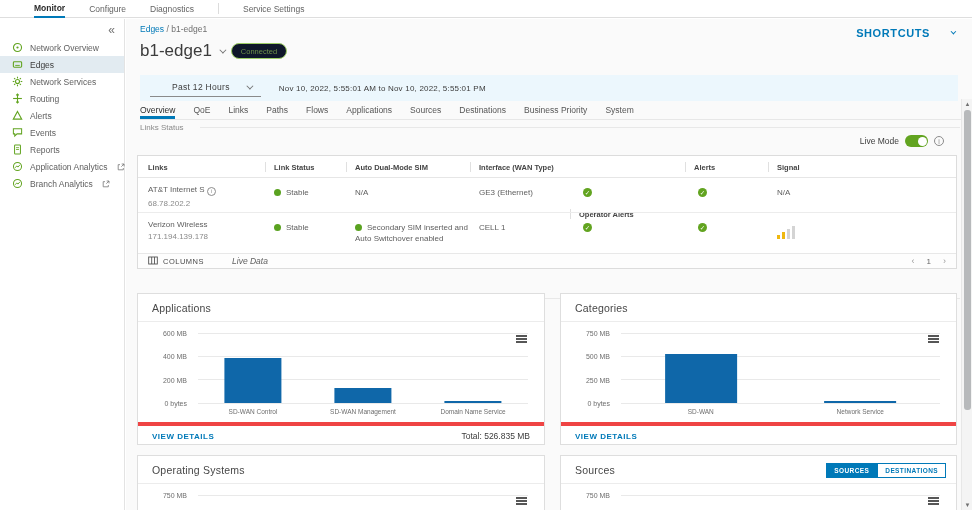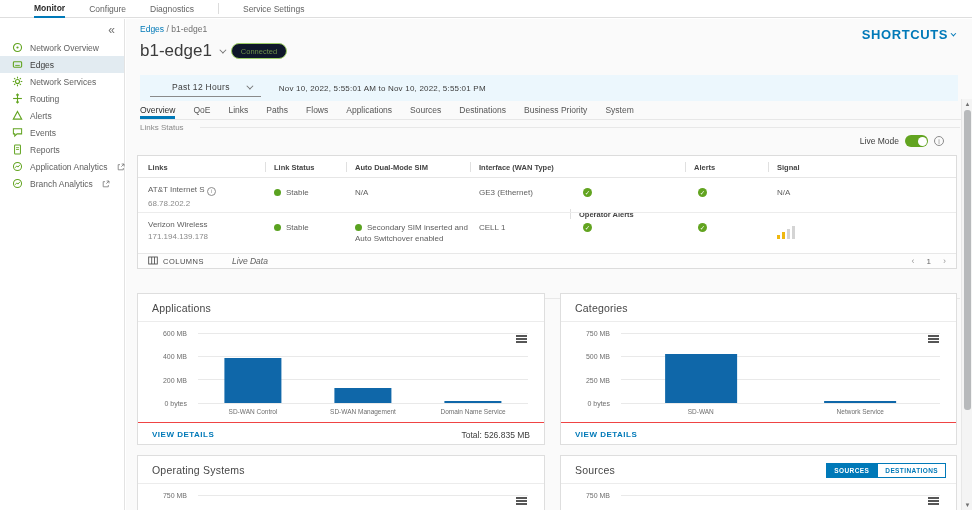--- a/index.html
+++ b/index.html
@@ -24,21 +24,21 @@
   .sicon { width:11px; height:11px; flex:0 0 11px; display:flex; align-items:center; justify-content:center; }
   .ext { width:8px; height:8px; margin-left:2px; display:inline-flex; }
 
   
   .main { position:absolute; left:126px; top:19px; width:846px; height:491px; background:#fafafa; }
 
   .breadcrumb { position:absolute; left:14px; top:5px; font-size:8.5px; }
   .breadcrumb .bc-link { color:#0079b8; cursor:pointer; }
   .breadcrumb .bc-rest { color:#6e6e6e; }
 
-  .shortcuts { position:absolute; right:18px; top:8px; font-size:13px; font-weight:bold; letter-spacing:.6px; color:#0079b8; display:flex; align-items:center; gap:2px; cursor:pointer;text-align:right; }
+  .shortcuts { position:absolute; right:18px; top:8px; font-size:11px; font-weight:bold; letter-spacing:.6px; color:#0079b8; display:flex; align-items:center; gap:20px; cursor:pointer;text-align:right; }
 
   .title-row { position:absolute; left:14px; top:22px; display:flex; align-items:center; gap:7px; }
   .page-title { font-size:17px; color:#3c3c3c; font-weight:400; }
   .chev { width:5px; height:5px; border-right:1.4px solid #737373; border-bottom:1.4px solid #737373; transform:rotate(45deg) translateY(-2px); display:inline-block; }
   .chev.blue { border-color:#0079b8; width:4px; height:4px; }
   .badge { border:1px solid #9ccc65; background:#0f172a; color:#6d8f49; font-size:7.5px; padding:2.5px 9px; border-radius:9px; }
 
   .timebar { position:absolute; left:14px; top:56px; width:818px; height:26px; background:#ecf7fd; display:flex; align-items:center; }
   .range-select { display:flex; align-items:center; gap:16px; border-bottom:1px solid #8a8a8a; padding:3px 10px 4px 22px; margin-left:10px; cursor:pointer; }
   .range-select .rl { font-size:8.5px; color:#3c3c3c; letter-spacing:.3px; }
@@ -88,21 +88,21 @@
   .plot { position:absolute; left:60px; right:16px; top:9px; height:70px; }
   .gridline { position:absolute; left:0; right:0; height:1px; background:#e9e9e9; }
   .bars { position:absolute; inset:0; display:flex; }
   .bar-slot { flex:1; position:relative; }
   .bar { position:absolute; bottom:0; left:50%; transform:translateX(-50%); background:#0f67a9; }
   .card-apps .bar { width:52%; }
   .card-cats .bar { width:45%; }
   .bar-label { position:absolute; bottom:-12px; left:50%; transform:translateX(-50%); font-size:6.5px; color:#6e6e6e; white-space:nowrap; }
   .menu-icon { position:absolute; right:17px; top:11px; width:11px; cursor:pointer; }
   .menu-icon i { display:block; height:1.6px; background:#565656; margin-bottom:1.6px; }
-  .card-footer { position:absolute; left:0; right:0; top:128px; height:24px; border-top:1px solid #ef4444; display:flex; align-items:center; padding:8px 14px; }
+  .card-footer { position:absolute; left:0; right:0; top:128px; height:24px; border-top:4px solid #ef4444; display:flex; align-items:center; padding:8px 14px; }
   .view-details { font-size:8px; font-weight:bold; color:#0079b8; letter-spacing:.5px; cursor:pointer; }
   .chart-total { margin-left:auto; font-size:8.5px; color:#3c3c3c; }
   .seg-group { position:absolute; right:10px; top:7px; display:flex; }
   .seg-btn { font-size:6.5px; font-weight:bold; letter-spacing:.4px; padding:3px 7px; border:1px solid #0079b8; color:#0079b8; background:#fff; cursor:pointer; }
   .seg-btn.active { background:#0079b8; color:#fff; }
 
   
   .scrollbar { position:absolute; right:0; top:99px; width:11px; height:411px; background:#f4f4f4; border-left:1px solid #e7e7e7; }
   .sb-arrow { position:absolute; left:0; width:11px; height:10px; display:flex; align-items:center; justify-content:center; font-size:6px; color:#707070; cursor:pointer; }
   .sb-thumb { position:absolute; left:1.5px; width:7px; border-radius:3px; background:#b7b9bb; top:11px; height:300px; cursor:pointer; }

